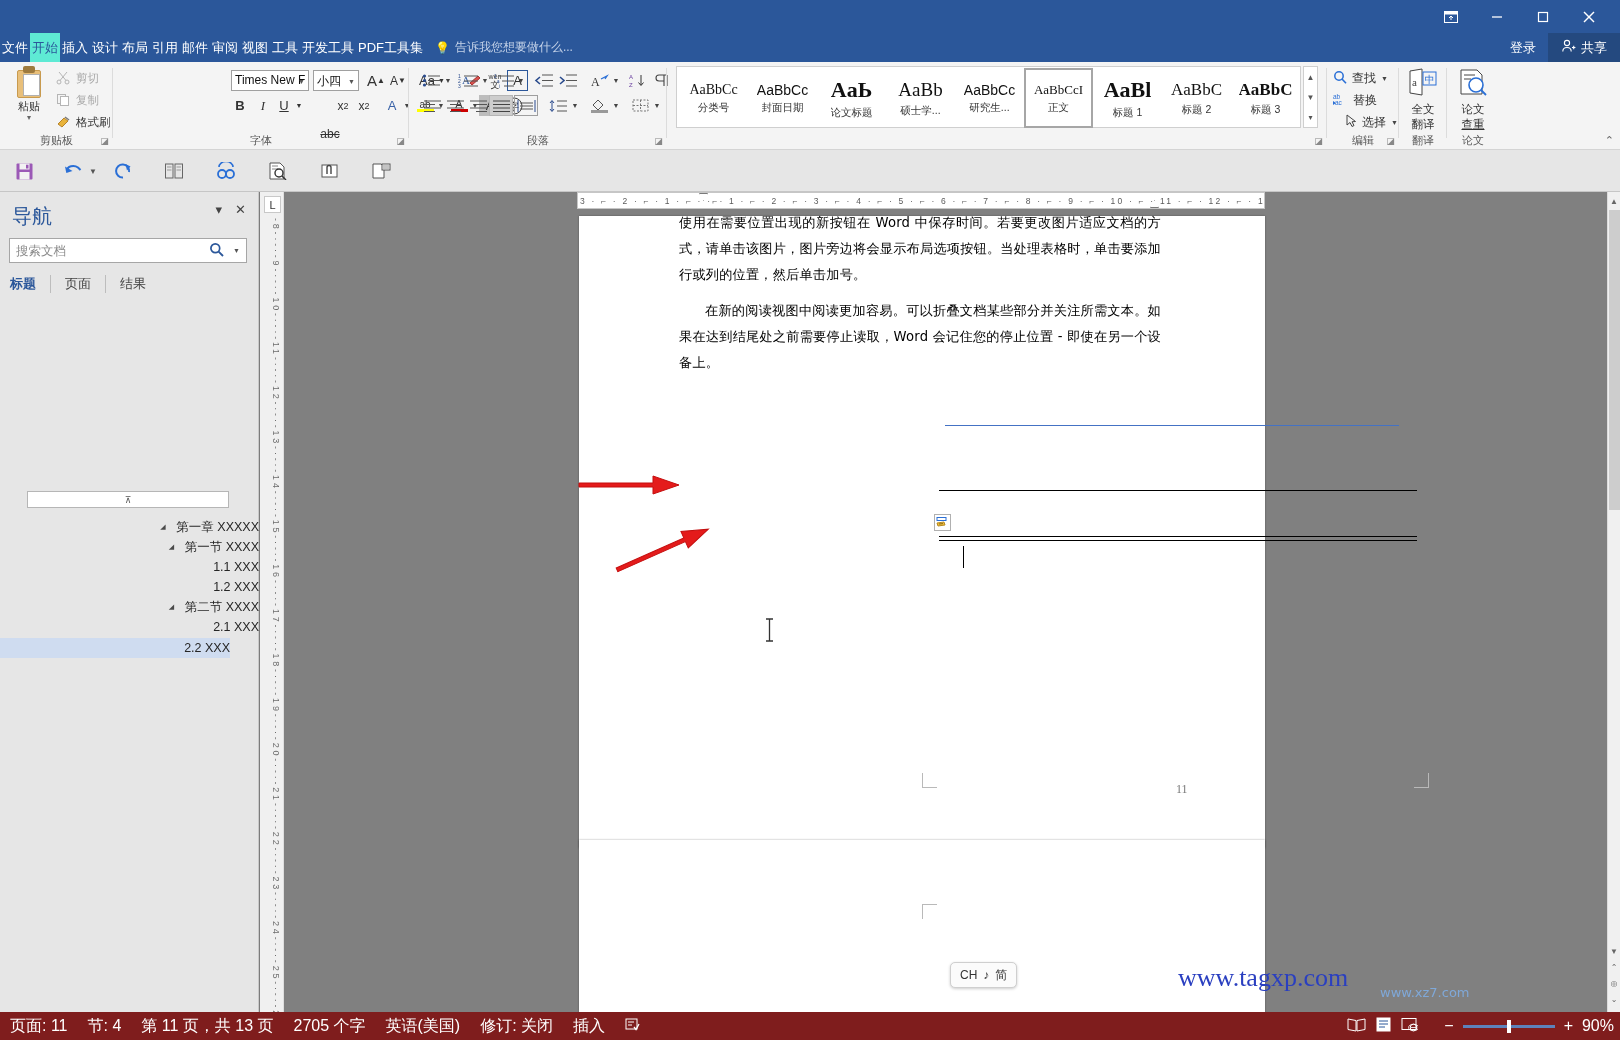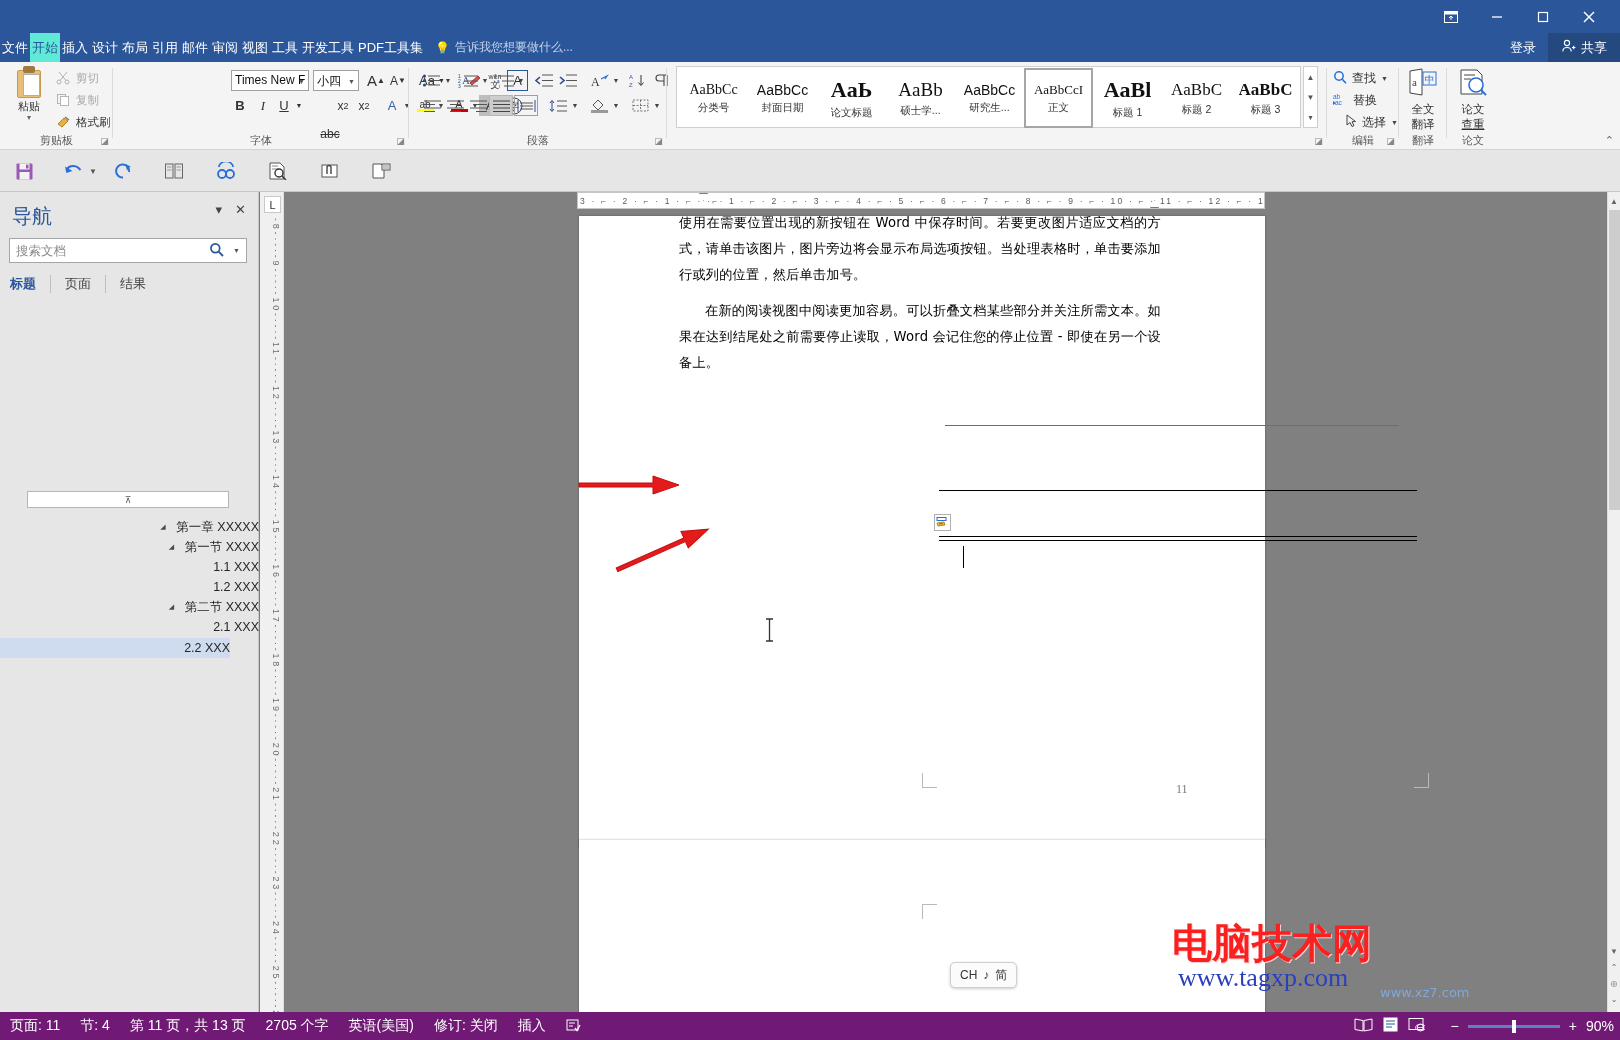--- a/index.html
+++ b/index.html
@@ -240,21 +240,21 @@
     position:absolute; right:0; top:192px; width:13px; bottom:28px; background:#f0f0f0;
     border-left:1px solid #dcdcdc;
   }
   .vscroll-thumb { position:absolute; left:1px; width:11px; background:#cdcdcd; }
   .vscroll-arrow { position:absolute; left:0; width:12px; height:14px; font-size:8px; color:#666;
     display:flex; align-items:center; justify-content:center; }
 
   
   .statusbar {
     position:absolute; left:0; bottom:0; width:1620px; height:28px;
-    background:#701a75; color:#fff; font-size:14px;
+    background:#7f1d1d; color:#fff; font-size:16px;
     display:flex; align-items:center;
   }
   .sb-item { padding:0 10px; white-space:nowrap; }
   .sb-right { position:absolute; right:6px; display:flex; align-items:center; gap:9px; }
   .zoom-track { position:relative; width:92px; height:3px; background:#5d82bb; }
   .zoom-knob { position:absolute; left:44px; top:-5px; width:4px; height:13px; background:#ffffff; }
 
   
   .ime {
     position:absolute; left:950px; top:962px; height:26px; padding:0 9px;
@@ -910,21 +910,20 @@
     <div class="vscroll-arrow" style="bottom:22px;">◎</div>
     <div class="vscroll-arrow" style="bottom:6px;">⌄</div>
   </div>
 
   <div class="ime">
     <span>CH</span>
     <span>♪</span>
     <span>简</span>
   </div>
 
-  <div class="wm-text">电脑技术网</div>
   <div class="wm-url">www.tagxp.com</div>
   <div class="wm-sub">www.xz7.com</div>
 
   <div class="statusbar">
     <div class="sb-item">页面: 11</div>
     <div class="sb-item">节: 4</div>
     <div class="sb-item">第 11 页，共 13 页</div>
     <div class="sb-item">2705 个字</div>
     <div class="sb-item">英语(美国)</div>
     <div class="sb-item">修订: 关闭</div>

